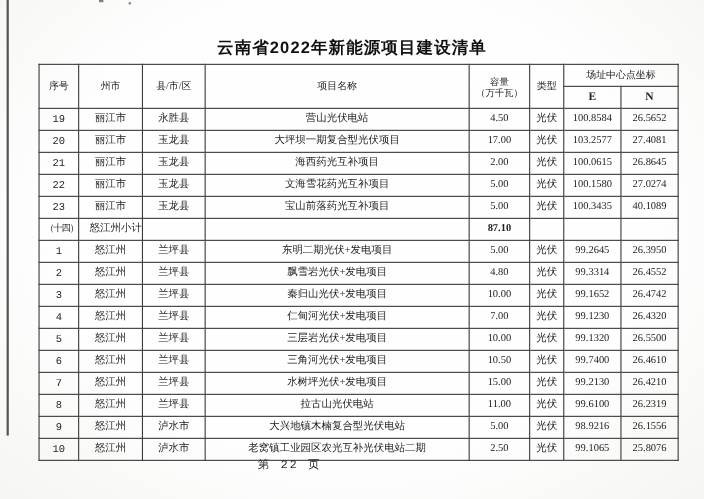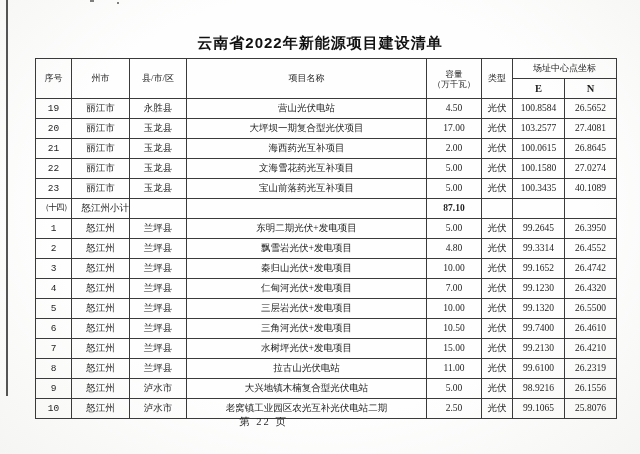--- a/index.html
+++ b/index.html
@@ -53,21 +53,21 @@
     font-size:10px;letter-spacing:0;
   }
   .col-no{font-size:10px;font-family:Liberation Mono, monospace;}
   .subtotal .col-no{font-size:8.5px;letter-spacing:-1px;text-align:right;}
   .subtotal .col-city{text-align:right;padding-left:2px;}
   .subtotal .col-capacity{font-weight:bold;}
 
   .page-footer{
     position:absolute;left:0;top:415px;width:527px;
     text-align:center;
-    font-size:10.5px;color:#2a2a2a;letter-spacing:2px;
+    font-size:10.5px;color:#2a2a2a;letter-spacing:2px;font-family:Liberation Mono, monospace;
   }
 </style>
 </head>
 <body>
 
 <div class="page">
 
   <div class="scan-edge-line"></div>
   <div class="scan-speck speck1"></div>
   <div class="scan-speck speck2"></div>

